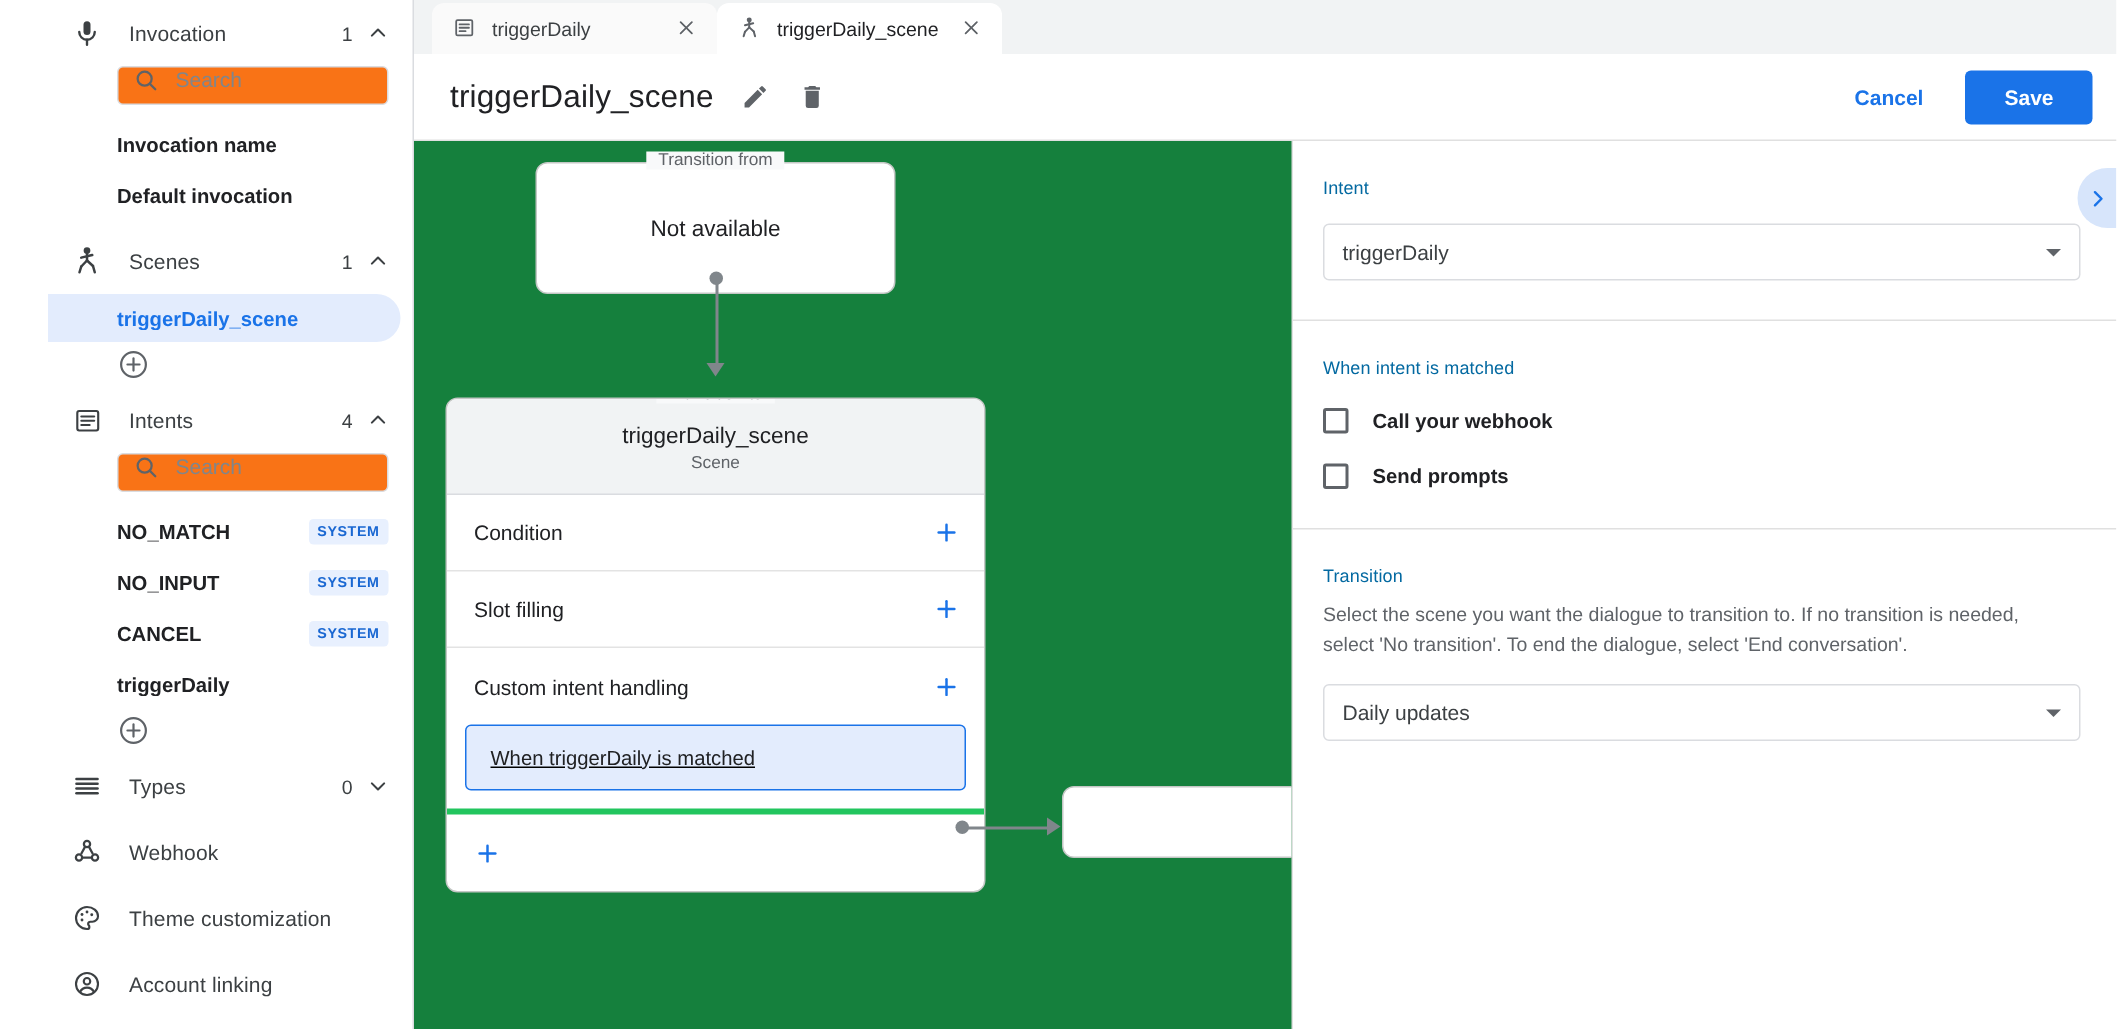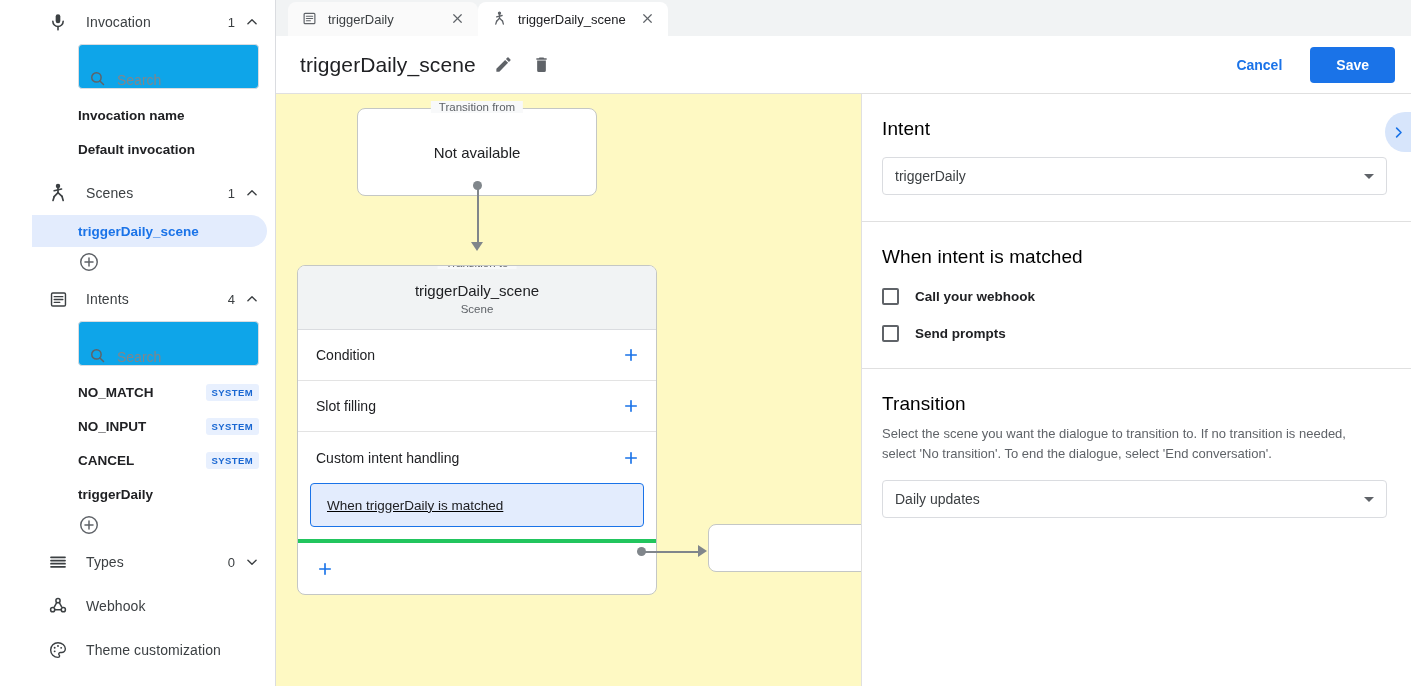--- a/index.html
+++ b/index.html
@@ -35,23 +35,23 @@
   .nav-ico svg { display: block; }
   .nav-group-title {
     flex: 1 1 auto; font-size: 14px; color: #3c4043; letter-spacing: .1px;
   }
   .nav-count { font-size: 13px; color: #3c4043; margin-right: 10px; }
   .chev { width: 14px; height: 14px; color: #3c4043; }
   .chev svg { display: block; }
 
   .search-wrap { padding: 0 16px 0 46px; }
   .search-box {
-    height: 45px; border: 1px solid #dadce0; border-radius: 4px;
-    display: flex; align-items: flex-end; padding: 0 10px;
-    background: #0ea5e9;
+    height: 26px; border: 1px solid #dadce0; border-radius: 4px;
+    display: flex; align-items: flex-start; padding: 0 10px;
+    background: #f97316;
   }
   .search-box .s-ico { color: #5f6368; width: 18px; height: 18px; margin-right: 10px; flex:0 0 18px;}
   .search-box .s-ico svg { display:block; }
   .search-box input {
     border: 0; outline: 0; font-size: 14px; color: #3c4043;
     font-family: "Liberation Sans", sans-serif; width: 100%; background: transparent;
   }
   .search-box input::placeholder { color: #80868b; }
 
   .nav-item {
@@ -119,21 +119,21 @@
     background: #1a73e8; color: #fff; font-size: 14px; font-weight: bold;
     border: 0; border-radius: 4px; padding: 10px 26px; cursor: pointer;
     margin-left: 14px; font-family: "Liberation Sans", sans-serif;
   }
 
   
   .body-split { flex: 1 1 auto; display: flex; min-height: 0; }
 
   
   .canvas {
-    flex: 1 1 auto; background: #fef9c3; position: relative;
+    flex: 1 1 auto; background: #15803d; position: relative;
     border-right: 1px solid #e0e0e0; overflow: hidden; min-width: 0;
   }
 
   .fieldset {
     position: absolute; border: 1px solid #c4c7c5; border-radius: 8px;
     background: #fff;
   }
   .fs-legend {
     position: absolute; top: -8px; left: 50%; transform: translateX(-50%);
     background: #f8f9fa; padding: 0 8px; font-size: 11.5px; color: #5f6368;
@@ -181,21 +181,21 @@
     left: 432px; top: 430px; width: 250px; height: 48px;
   }
 
   
   .panel {
     width: 549px; flex: 0 0 549px; background: #fff;
     position: relative; overflow-y: auto;
   }
   .panel-section { padding: 24px 24px 26px 20px; }
   .panel-section + .panel-section { border-top: 1px solid #e0e0e0; }
-  .panel-h { font-size: 19px; color: #000000; letter-spacing: .1px; }
+  .panel-h { font-size: 12px; color: #0369a1; letter-spacing: .1px; }
   .panel-desc { font-size: 13px; color: #5f6368; line-height: 1.5; margin-top: 9px; max-width: 500px; }
   .select {
     margin-top: 17px; height: 38px; border: 1px solid #dadce0; border-radius: 4px;
     display: flex; align-items: center; padding: 0 12px; cursor: pointer;
     background: #fff;
   }
   .select .sel-val { flex: 1 1 auto; font-size: 14px; color: #3c4043; }
   .caret { width: 0; height: 0; border-left: 5px solid transparent; border-right: 5px solid transparent; border-top: 5px solid #5f6368; }
 
   .check-row { display: flex; align-items: center; margin-top: 20px; cursor: pointer; }

